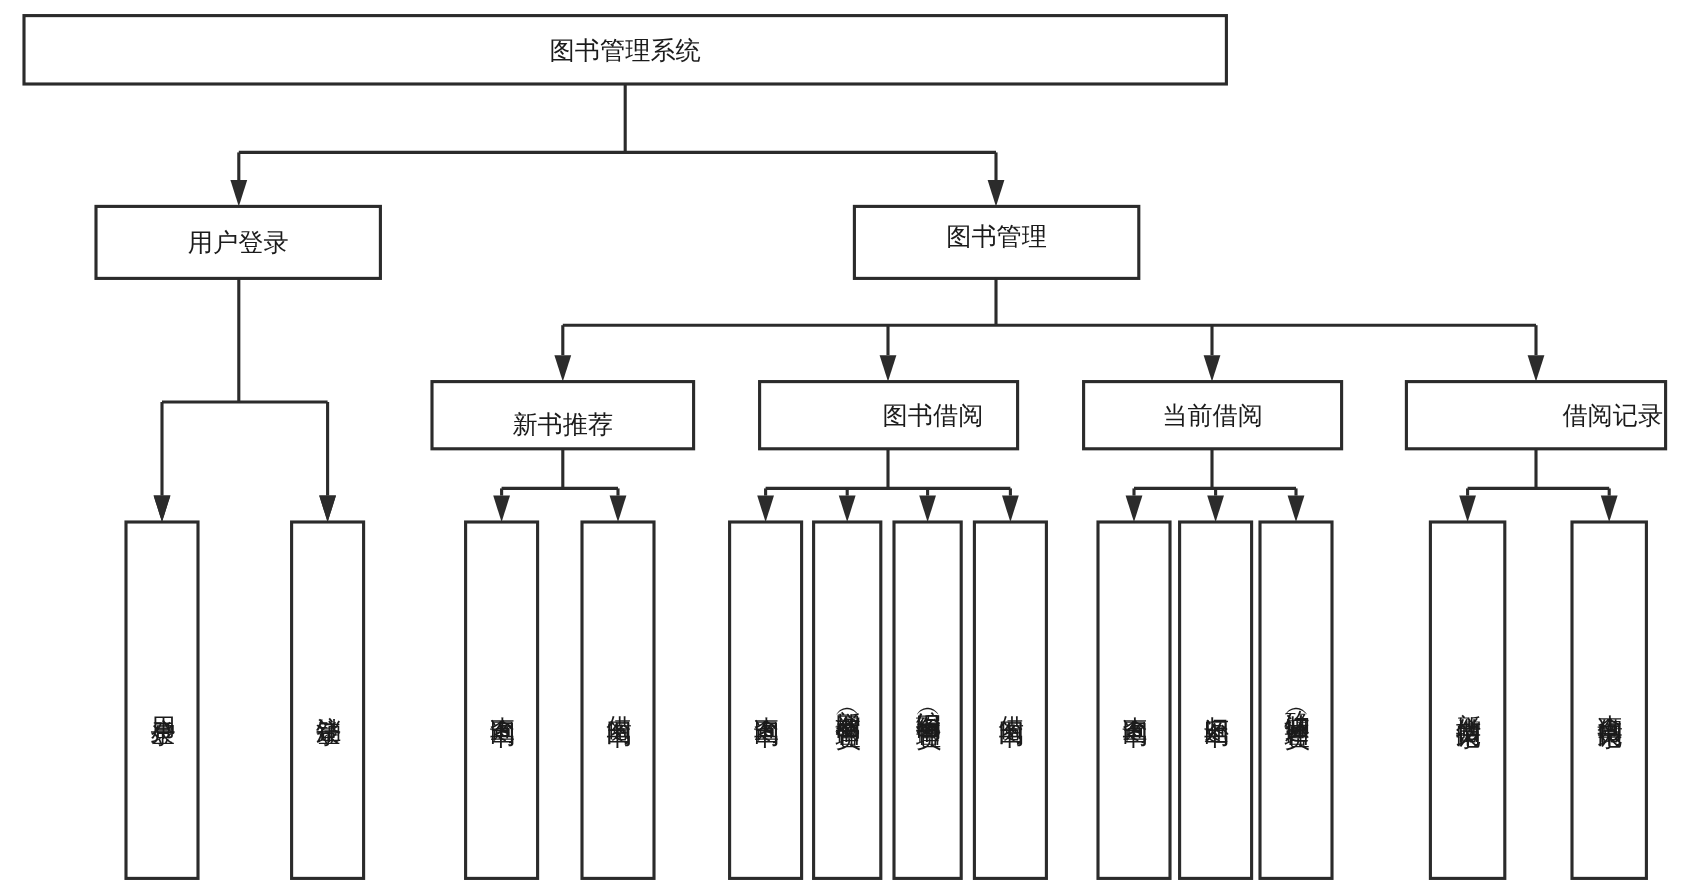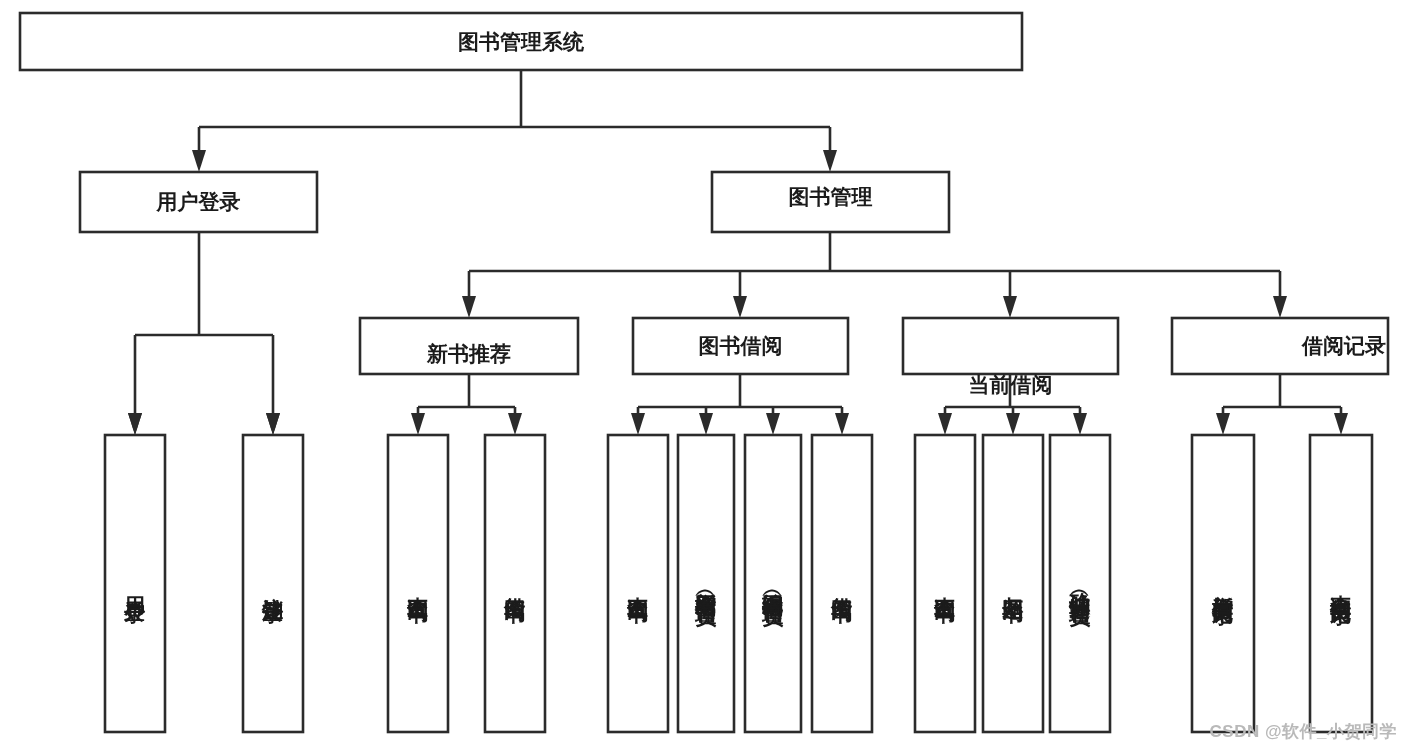--- a/index.html
+++ b/index.html
@@ -11,21 +11,20 @@
     width: 1405px;
     height: 747px;
     font-family: "Liberation Sans", "DejaVu Sans", sans-serif;
     overflow: hidden;
   }
   #diagram-root {
     position: relative;
     width: 1405px;
     height: 747px;
     background: #ffffff;
-    font-weight: bold;
   }
   svg#tree-svg {
     position: absolute;
     top: 0;
     left: 0;
     width: 1405px;
     height: 747px;
     display: block;
   }
   .node-box {
@@ -167,33 +166,32 @@
         <rect x="1192" y="435" width="62" height="297" class="node-box"></rect>
         <rect x="1310" y="435" width="62" height="297" class="node-box"></rect>
       </g>
   </svg>
 
   <div id="labels-layer">
       <div class="horiz-label-wrap" style="left: 20px; top: 13px; width: 1002px; height: 57px;">图书管理系统</div>
       <div class="horiz-label-wrap" style="left: 80px; top: 172px; width: 237px; height: 60px;">用户登录</div>
       <div class="horiz-label-wrap" style="left: 712px; top: 172px; width: 237px; height: 50px;">图书管理</div>
       <div class="horiz-label-wrap" style="left: 360px; top: 318px; width: 218px; height: 72px;">新书推荐</div>
-      <div class="horiz-label-wrap" style="left: 633px; top: 318px; width: 215px; height: 56px;">图书借阅</div>
-      <div class="horiz-label-wrap" style="left: 903px; top: 318px; width: 215px; height: 56px; margin-top: 39px;">当前借阅</div>
+      <div class="horiz-label-wrap" style="left: 633px; top: 318px; width: 215px; height: 56px; padding-left: 37px;">图书借阅</div>
+      <div class="horiz-label-wrap" style="left: 903px; top: 318px; width: 215px; height: 56px;">当前借阅</div>
       <div class="horiz-label-wrap" style="left: 1236px; top: 318px; width: 216px; height: 56px;">借阅记录</div>
       <div class="vert-label-wrap" style="left: 105px; top: 435px; width: 60px; height: 297px;">用户登录</div>
       <div class="vert-label-wrap" style="left: 243px; top: 435px; width: 60px; height: 297px;">注销登录</div>
       <div class="vert-label-wrap" style="left: 388px; top: 435px; width: 60px; height: 297px;">查询图书</div>
       <div class="vert-label-wrap" style="left: 485px; top: 435px; width: 60px; height: 297px;">借阅图书</div>
       <div class="vert-label-wrap" style="left: 608px; top: 435px; width: 60px; height: 297px;">查询图书</div>
       <div class="vert-label-wrap" style="left: 678px; top: 435px; width: 56px; height: 297px;">新增图书（管理员）</div>
       <div class="vert-label-wrap" style="left: 745px; top: 435px; width: 56px; height: 297px;">编辑图书（管理员）</div>
       <div class="vert-label-wrap" style="left: 812px; top: 435px; width: 60px; height: 297px;">借阅图书</div>
       <div class="vert-label-wrap" style="left: 915px; top: 435px; width: 60px; height: 297px;">查询图书</div>
       <div class="vert-label-wrap" style="left: 983px; top: 435px; width: 60px; height: 297px;">归还图书</div>
       <div class="vert-label-wrap" style="left: 1050px; top: 435px; width: 60px; height: 297px;">确认归还（管理员）</div>
       <div class="vert-label-wrap" style="left: 1192px; top: 435px; width: 62px; height: 297px;">新增借阅记录</div>
       <div class="vert-label-wrap" style="left: 1310px; top: 435px; width: 62px; height: 297px;">查询借阅记录</div>
     </div>
 
-  <div id="watermark">CSDN @软件_小贺同学</div>
 
 </div>
 
 </body></html>

